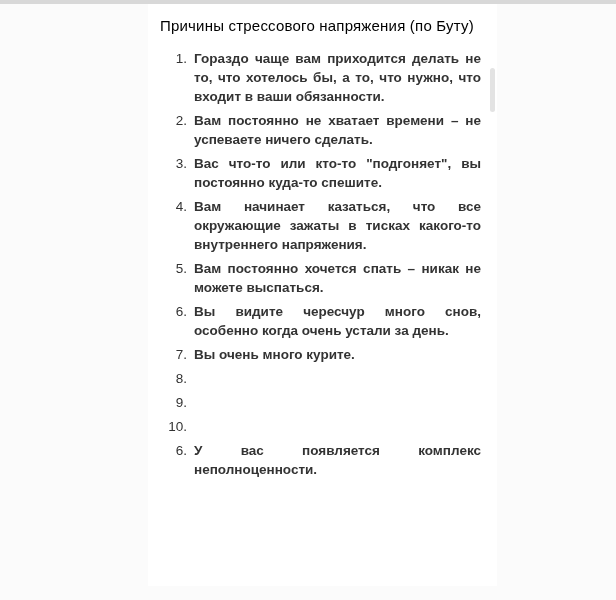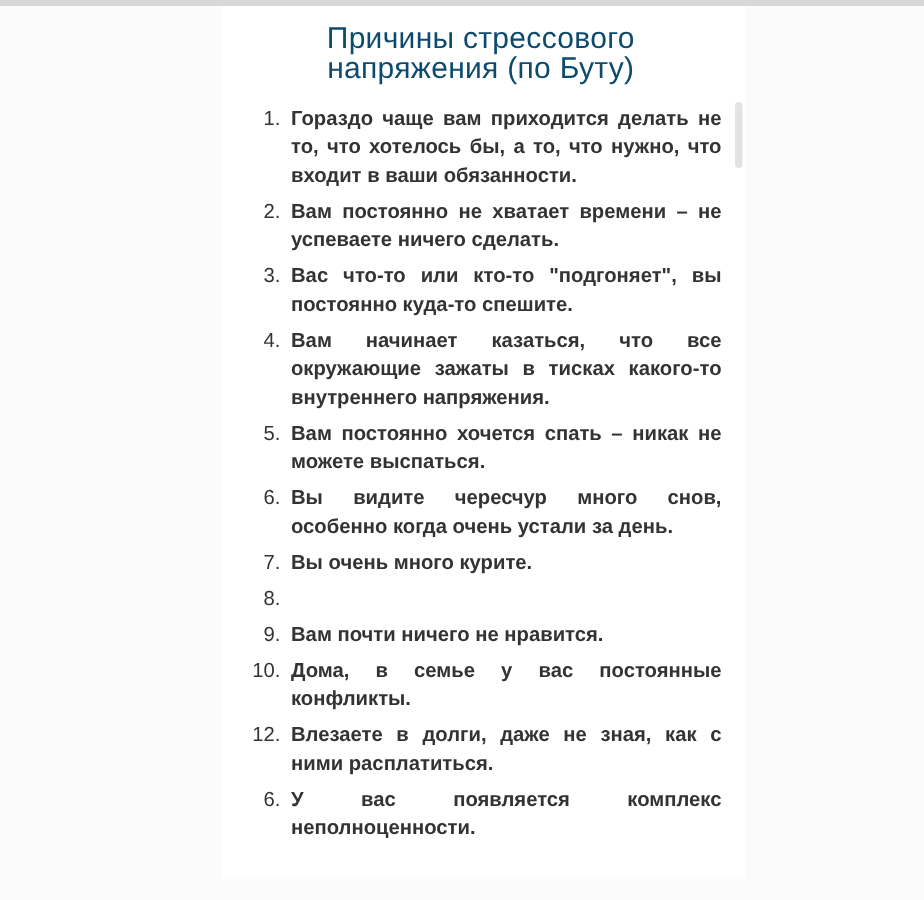--- a/index.html
+++ b/index.html
@@ -26,27 +26,26 @@
     position: absolute;
     left: 148px;
     top: 4px;
     width: 349px;
     height: 582px;
     background: #ffffff;
     box-sizing: border-box;
     padding: 12px 16px 0 12px;
   }
   .title {
-    font-size: 20px;
+    font-size: 15px;
     font-weight: 500;
     letter-spacing: 0.2px;
-    color: #0c4a6e;
+    color: #000000;
     line-height: 20px;
     margin: 0 0 13px 0;
-    text-align: center;
   }
   .list {
     color: #333333;
   }
   .row {
     display: flex;
     margin-bottom: 5px;
     font-size: 13.5px;
     line-height: 19px;
     color: #333333;
@@ -115,33 +114,27 @@
     <span class="num">7.</span>
     <span class="txt">Вы очень много курите.</span>
   </div>
 
   <div class="row">
     <span class="num">8.</span>
   </div>
 
   <div class="row">
     <span class="num">9.</span>
-    <span class="txt">Вам почти ничего не нравится.</span>
   </div>
 
   <div class="row">
     <span class="num">10.</span>
-    <span class="txt">Дома, в семье у вас постоянные конфликты.</span>
   </div>
 
 
-  <div class="row">
-    <span class="num">12.</span>
-    <span class="txt">Влезаете в долги, даже не зная, как с ними расплатиться.</span>
-  </div>
 
   <div class="row">
     <span class="num">6.</span>
     <span class="txt">У вас появляется комплекс неполноценности.</span>
   </div>
 </div>
 </div>
 
 <div class="scrollbar-thumb"></div>
 

